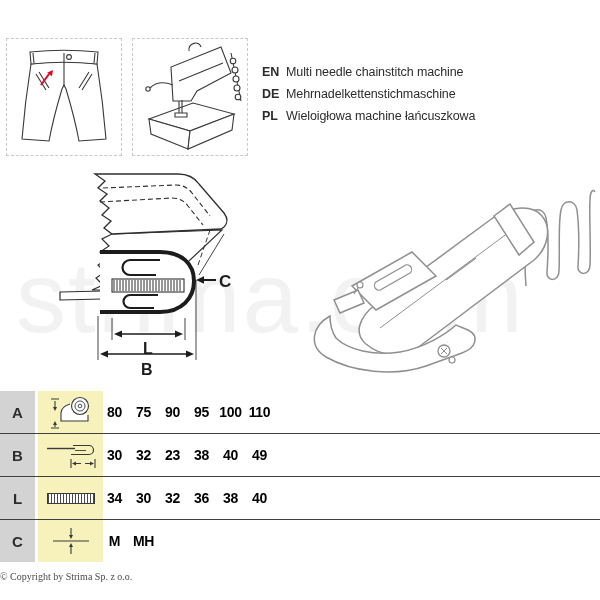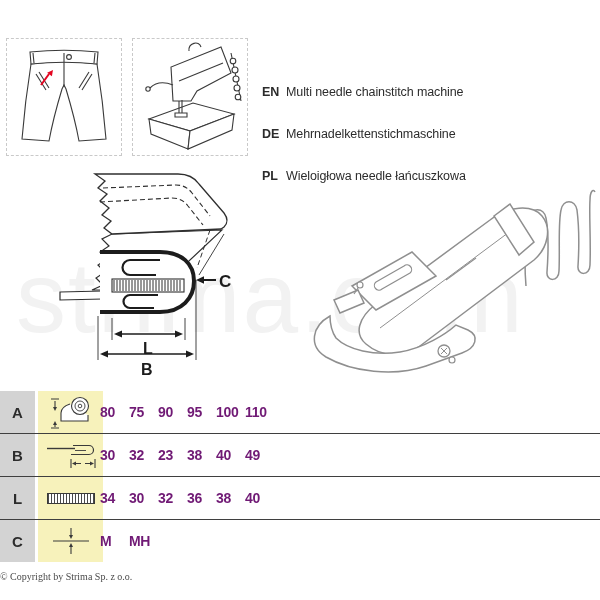--- a/index.html
+++ b/index.html
@@ -3,37 +3,37 @@
 <meta charset="utf-8">
 <style>
   html,body{margin:0;padding:0;background:#fff;}
   .page{position:relative;width:600px;height:600px;background:#fff;overflow:hidden;
         font-family:"Liberation Sans",sans-serif;color:#2c2c2c;}
   .appbox{position:absolute;top:38px;width:114px;height:116px;border:1px dashed #c9c9c9;background:#fff;z-index:1;}
   .appbox-shorts{left:6px;}
   .appbox-machine{left:132px;}
   .appbox svg{position:absolute;left:0;top:0;}
   .langs{position:absolute;left:262px;top:61px;z-index:1;}
-  .lang-row{display:flex;align-items:center;height:22px;font-size:12.5px;letter-spacing:-0.1px;margin-top:20px;}
+  .lang-row{display:flex;align-items:center;height:22px;font-size:12.5px;letter-spacing:-0.1px;}
   .lang-code{font-weight:700;width:24px;flex:none;}
   .lang-text{font-weight:500;white-space:nowrap;text-align:center;}
   .watermark{position:absolute;left:16px;top:240px;font-size:100px;font-weight:500;color:#f2f2f2;
              letter-spacing:2px;white-space:nowrap;z-index:0;user-select:none;}
   .fold-diagram{position:absolute;left:40px;top:168px;z-index:1;}
   .binder-illustration{position:absolute;left:296px;top:158px;z-index:1;}
   .size-table{position:absolute;left:0;top:391px;width:600px;z-index:2;}
   .t-row{position:relative;height:42px;}
   .t-row + .t-row{border-top:1px solid #3f3f3f;}
   .cell-key{position:absolute;left:0;top:0;bottom:0;width:35px;background:#d3d3d3;
             display:flex;align-items:center;justify-content:center;
             font-size:15px;font-weight:700;color:#2c2c2c;}
   .cell-icon{position:absolute;left:38px;top:0;bottom:0;width:65px;background:#f7f2bb;
              display:flex;align-items:center;justify-content:center;}
   .cell-values{position:absolute;left:100px;top:0;bottom:0;right:0;display:flex;align-items:center;}
-  .val{width:29px;font-size:14px;font-weight:600;letter-spacing:-0.3px;color:#701a75;}
+  .val{width:29px;text-align:center;font-size:14px;font-weight:600;letter-spacing:-0.3px;color:#000000;}
   .hatch-band{width:46px;height:9px;border:1px solid #3a3a3a;
               background:repeating-linear-gradient(90deg,#4a4a4a 0,#4a4a4a 1px,#fff 1px,#fff 3px);}
   .footer{position:absolute;left:0;top:571px;width:100%;
           font-family:"Liberation Serif",serif;font-size:10px;color:#4a4a4a;z-index:1;}
   .thin{stroke:#3a3a3a;stroke-width:1.1;fill:none;}
   .thinw{stroke:#3a3a3a;stroke-width:1.1;fill:#fff;}
   svg text{font-family:"Liberation Sans",sans-serif;}
 </style>
 </head>
 <body>
@@ -80,21 +80,21 @@
     <div class="lang-row">
       <span class="lang-code">EN</span>
       <span class="lang-text">Multi needle chainstitch machine</span>
     </div>
     <div class="lang-row">
       <span class="lang-code">DE</span>
       <span class="lang-text">Mehrnadelkettenstichmaschine</span>
     </div>
     <div class="lang-row">
       <span class="lang-code">PL</span>
-      <span class="lang-text">Wieloigłowa needle łańcuszkowa</span>
+      <span class="lang-text">Wieloigłowa machine łańcuszkowa</span>
     </div>
   </div>
 
   <div class="watermark">strima.com</div>
 
   <svg class="fold-diagram" width="260" height="212" viewBox="0 0 260 212">
 
     <path d="M182 62 L 72 66 L 62 71 L 69 78 L 60 84 L 67 91 L 58 97 L 65 104 L 56 110 L 63 117 L 52 122 L 118 122 Z" fill="#fff" stroke="#2f2f2f" stroke-width="1.2"></path>
     <path d="M170 62 L 157 100" stroke="#2f2f2f" stroke-width="1" stroke-dasharray="5 3" fill="none"></path>
 

